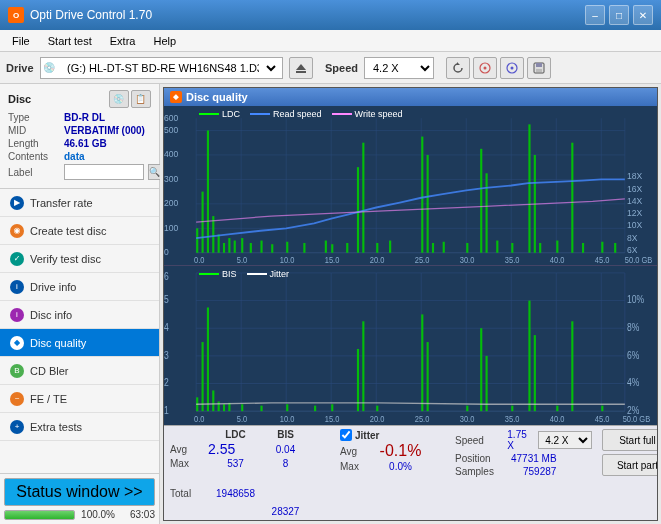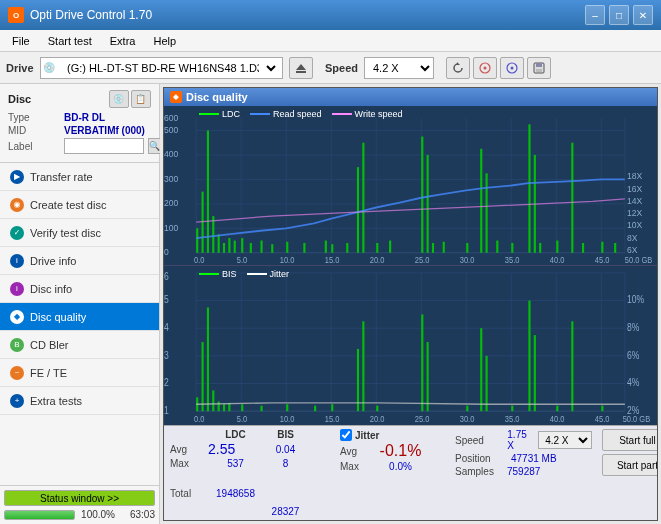--- a/index.html
+++ b/index.html
@@ -54,21 +54,21 @@
     .nav-item-icon { width: 14px; height: 14px; border-radius: 50%; display: flex; align-items: center; justify-content: center; font-size: 8px; flex-shrink: 0; }
     .nav-item-icon.blue { background: #0055aa; color: white; }
     .nav-item-icon.orange { background: #e87722; color: white; }
     .nav-item-icon.teal { background: #009688; color: white; }
     .nav-item-icon.purple { background: #9c27b0; color: white; }
     .nav-item-icon.green { background: #4caf50; color: white; }
     .nav-item-icon.active-icon { background: white; color: #0078d7; }
 
     
     .status-bar { border-top: 1px solid #ccc; padding: 4px; display: flex; flex-direction: column; gap: 3px; }
-    .status-btn { height: 16px; background: #84cc16; border: 1px solid #aaa; border-radius: 2px; cursor: pointer; font-size: 10px; display: flex; align-items: center; justify-content: center; }
+    .status-btn { height: 28px; background: #0ea5e9; border: 1px solid #aaa; border-radius: 2px; cursor: pointer; font-size: 16px; display: flex; align-items: center; justify-content: center; }
     .progress-row { display: flex; align-items: center; gap: 4px; }
     .progress-bar-wrap { flex: 1; height: 10px; background: #ddd; border: 1px solid #aaa; border-radius: 2px; overflow: hidden; }
     .progress-bar-fill { height: 100%; background: linear-gradient(to bottom, #6cd26c, #2eb52e); }
     .progress-text { font-size: 10px; color: #333; min-width: 36px; text-align: right; }
 
     
     .content-area { flex: 1; display: flex; flex-direction: column; background: #e8e8e8; overflow: hidden; }
 
     
     .dq-panel { flex: 1; background: #1a1a2e; margin: 3px; border: 1px solid #555; display: flex; flex-direction: column; overflow: hidden; }
@@ -176,20 +176,28 @@
           <div class="disc-icon-btn">📋</div>
         </div>
       </div>
       <div class="disc-row">
         <span class="disc-key">Type</span>
         <span class="disc-val">BD-R DL</span>
       </div>
       <div class="disc-row">
         <span class="disc-key">MID</span>
         <span class="disc-val">VERBATIMf (000)</span>
+      </div>
+      <div class="disc-row">
+        <span class="disc-key">Length</span>
+        <span class="disc-val">46.61 GB</span>
+      </div>
+      <div class="disc-row">
+        <span class="disc-key">Contents</span>
+        <span class="disc-val disc-val-data">data</span>
       </div>
       <div class="disc-row label-row">
         <span class="disc-key">Label</span>
         <input class="label-input" type="text" value="" style="">
         <div class="label-btn">🔍</div>
       </div>
     </div>
 
     <div class="nav-items">
       <div class="nav-item">
@@ -505,21 +513,21 @@
             <span style="font-size:10px;color:#444;width:52px;">Speed</span>
             <span style="font-size:10px;color:#0000cc;">1.75 X</span>
             <select style="height:18px;border:1px solid #aaa;font-size:10px;padding:0 2px;width:58px;">
               <option>4.2 X</option>
             </select>
           </div>
           <div style="display:flex;align-items:center;gap:4px;">
             <span style="font-size:10px;color:#444;width:52px;">Position</span>
             <span style="font-size:10px;color:#0000cc;">47731 MB</span>
           </div>
-          <div style="display:flex;align-items:center;gap:0;">
+          <div style="display:flex;align-items:center;gap:16px;">
             <span style="font-size:10px;color:#444;width:52px;">Samples</span>
             <span style="font-size:10px;color:#0000cc;">759287</span>
           </div>
         </div>
 
         <div style="display:flex;flex-direction:column;gap:3px;margin-left:auto;">
           <button class="action-btn">Start full</button>
           <button class="action-btn">Start part</button>
         </div>
       </div>

